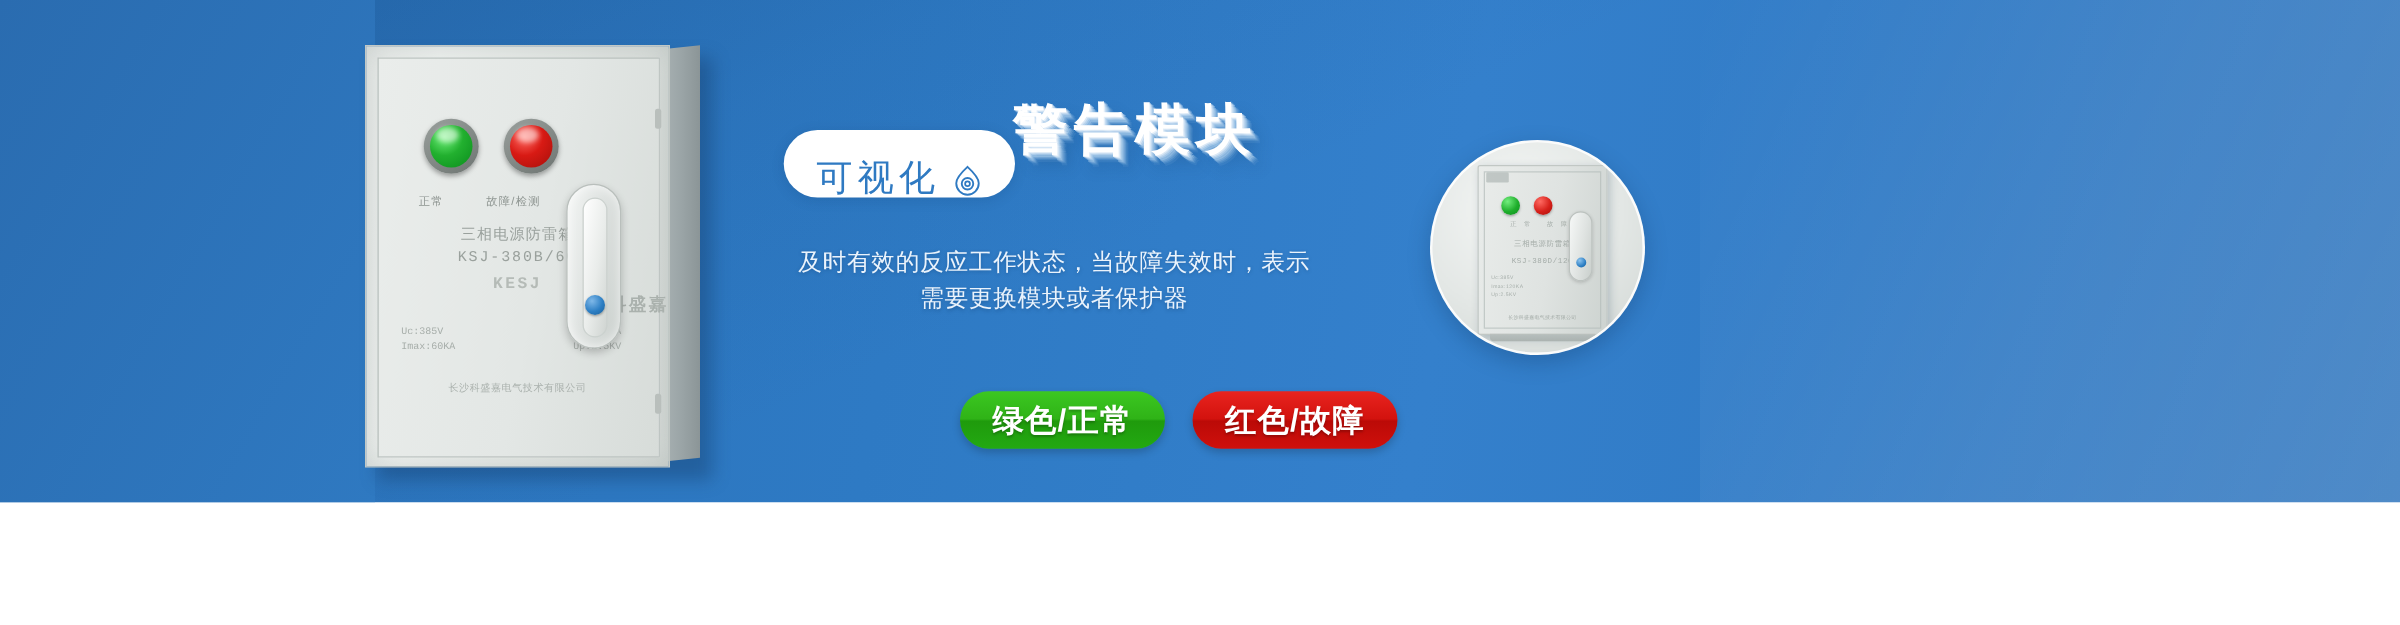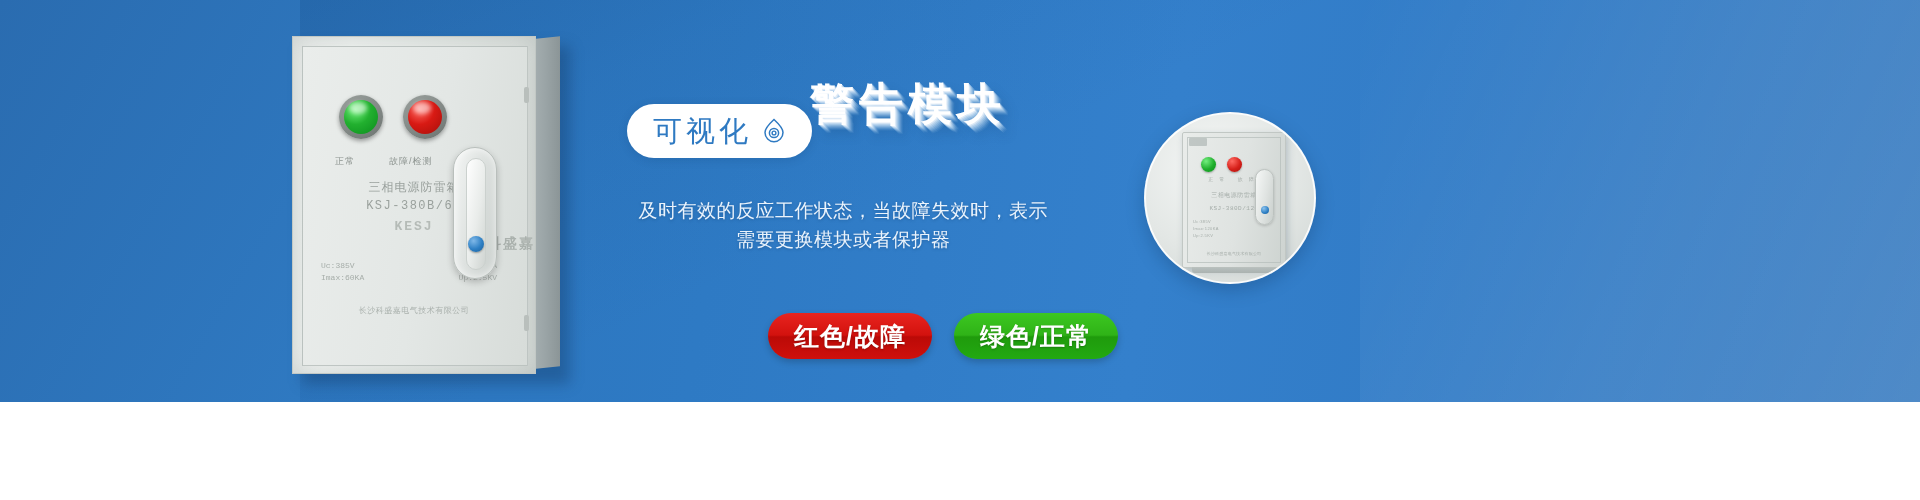--- a/index.html
+++ b/index.html
@@ -120,21 +120,21 @@
   .handle-knob {
     position:absolute; left:14px; top:88px; width:16px; height:16px; border-radius:50%;
     background:radial-gradient(circle at 35% 30%,#7fb8e8 0%,#2d7fc4 55%,#1b5e97 100%);
     box-shadow:0 1px 2px rgba(0,0,0,0.35);
   }
 
   
   .pill-visual {
     position:absolute; left:627px; top:104px; height:54px; padding:0 26px;
     background:#ffffff; border-radius:27px;
-    display:flex; align-items:center; gap:10px;
+    display:flex; align-items:flex-end; gap:10px;
     box-shadow:0 2px 10px rgba(10,50,95,0.16);
   }
   .pill-visual .txt {
     font-size:29px; color:#2f7ac2; letter-spacing:4px; line-height:1;
     font-weight:300; white-space:nowrap;
   }
   .pill-visual .eye-ico { display:block; width:24px; height:26px; }
 
   
   .title-wrap { position:absolute; left:810px; top:82px; }
@@ -282,22 +282,22 @@
   <div class="title-wrap">
     <div class="title-main">警告模块</div>
   </div>
 
   <div class="subtitle">
     <div>及时有效的反应工作状态，当故障失效时，表示</div>
     <div>需要更换模块或者保护器</div>
   </div>
 
   <div class="status-row">
+    <div class="status-pill green">绿色/正常</div>
     <div class="status-pill red">红色/故障</div>
-    <div class="status-pill green">绿色/正常</div>
   </div>
 
   <div class="circle-photo">
     <div class="cp-cab">
       <div class="cp-cab-door"></div>
       <div class="cp-brandtag"></div>
       <div class="cp-lamp green"></div>
       <div class="cp-lamp red"></div>
       <div class="cp-txt cp-lampmini">正常  故障</div>
       <div class="cp-txt cp-title">三相电源防雷箱</div>

